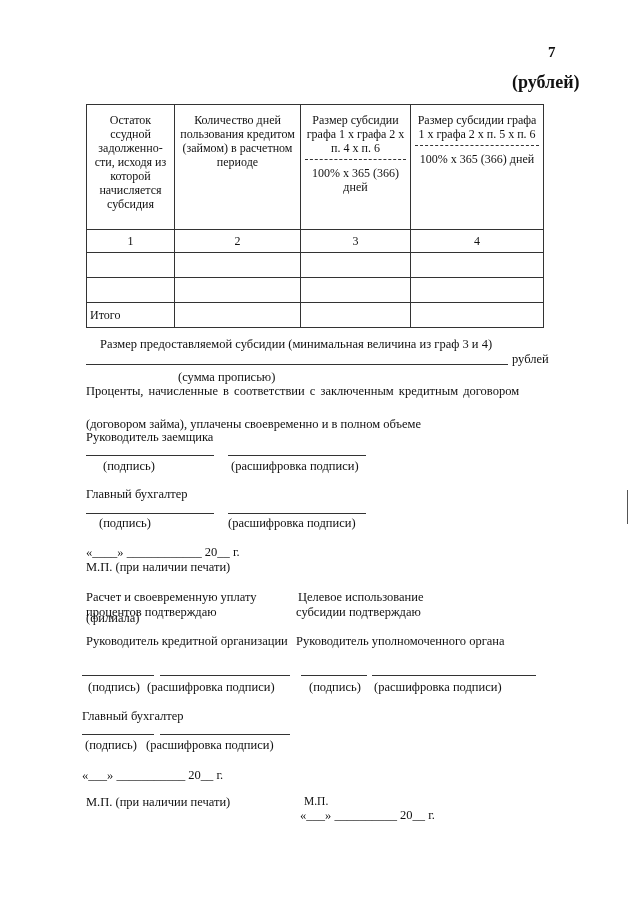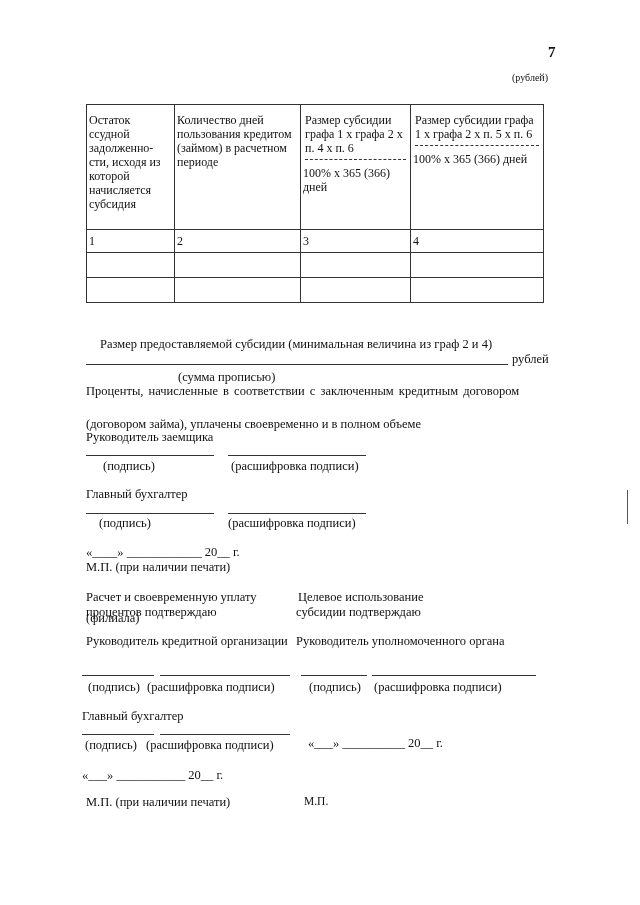--- a/index.html
+++ b/index.html
@@ -1,22 +1,22 @@
 <!DOCTYPE html>
 <html><head>
 <meta charset="utf-8">
 <style>
   html, body { margin:0; padding:0; background:#fff; }
   body { width:640px; height:905px; position:relative; overflow:hidden;
          font-family:"Liberation Serif","DejaVu Serif",serif; color:#111; font-size:12.5px; }
   .abs { position:absolute; white-space:nowrap; }
   .page-num { left:548px; top:44px; font-weight:bold; font-size:15px; }
-  .units { left:512px; top:72px; font-size:10px; }
+  .units { left:512px; top:72px; font-size:18px;font-weight:bold; }
   table.grid { position:absolute; left:86px; top:104px; width:457px; border-collapse:collapse; table-layout:fixed; }
-  table.grid td { border:1px solid #333; vertical-align:top; font-size:12px; line-height:14px; padding:0 2px; }
+  table.grid td { border:1px solid #333; vertical-align:top; text-align:center; font-size:12px; line-height:14px; padding:0 2px; }
   table.grid tr.hdr td { height:116px; padding-top:8px; }
   table.grid tr.num td { height:22px; vertical-align:middle; }
   table.grid tr.blank td { height:24px; }
   table.grid tr.total td { height:24px; vertical-align:middle; }
   table.grid td.left { text-align:left; padding-left:3px; }
   .frac-top { padding-bottom:4px; border-bottom:1px dashed #333; margin:0 2px; }
   .frac-bot { padding-top:6px; }
   .line { position:absolute; border-bottom:1px solid #333; height:0; }
   .t { font-size:12.5px; }
   .right-mark { position:absolute; left:627px; top:490px; width:1px; height:34px; background:#555; }
@@ -58,24 +58,30 @@
     <td></td>
     <td></td>
     <td></td>
   </tr>
   <tr class="blank">
     <td></td>
     <td></td>
     <td></td>
     <td></td>
   </tr>
+  <tr class="total">
+    <td class="left">Итого</td>
+    <td></td>
+    <td></td>
+    <td></td>
+  </tr>
 </tbody>
   </table>
 
-<div class="abs t" style="left:100px;top:337px;">Размер предоставляемой субсидии (минимальная величина из граф 2 и 4)</div>
+<div class="abs t" style="left:100px;top:337px;">Размер предоставляемой субсидии (минимальная величина из граф 3 и 4)</div>
 <div class="line" style="left:86px;top:364px;width:422px;"></div>
 <div class="abs t" style="left:512px;top:352px;">рублей</div>
 <div class="abs t" style="left:178px;top:370px;">(сумма прописью)</div>
 <div class="abs t" style="left:86px;top:384px;word-spacing:2px;">Проценты, начисленные в соответствии с заключенным кредитным договором</div>
 <div class="abs t" style="left:86px;top:399px;margin-top:18px;">(договором займа), уплачены своевременно и в полном объеме</div>
 
 <div class="abs t" style="left:86px;top:430px;">Руководитель заемщика</div>
 <div class="line" style="left:86px;top:455px;width:128px;"></div>
 <div class="line" style="left:228px;top:455px;width:138px;"></div>
 <div class="abs t" style="left:103px;top:459px;">(подпись)</div>
@@ -108,17 +114,17 @@
 <div class="abs t" style="left:309px;top:680px;">(подпись)</div>
 <div class="abs t" style="left:374px;top:680px;">(расшифровка подписи)</div>
 
 <div class="abs t" style="left:82px;top:709px;">Главный бухгалтер</div>
 <div class="line" style="left:82px;top:734px;width:72px;"></div>
 <div class="line" style="left:160px;top:734px;width:130px;"></div>
 <div class="abs t" style="left:85px;top:738px;">(подпись)</div>
 <div class="abs t" style="left:146px;top:738px;">(расшифровка подписи)</div>
 
 <div class="abs t" style="left:82px;top:768px;">«___» ___________ 20__ г.</div>
-<div class="abs t" style="left:300px;top:736px;margin-left:8px;">«___» __________ 20__ г.</div>
+<div class="abs t" style="left:300px;top:808px;">«___» __________ 20__ г.</div>
 <div class="abs t" style="left:86px;top:795px;">М.П. (при наличии печати)</div>
 <div class="abs t" style="left:304px;top:795px;font-size:11.5px;">М.П.</div>
 
 <div class="right-mark"></div>
 
 </body></html>

